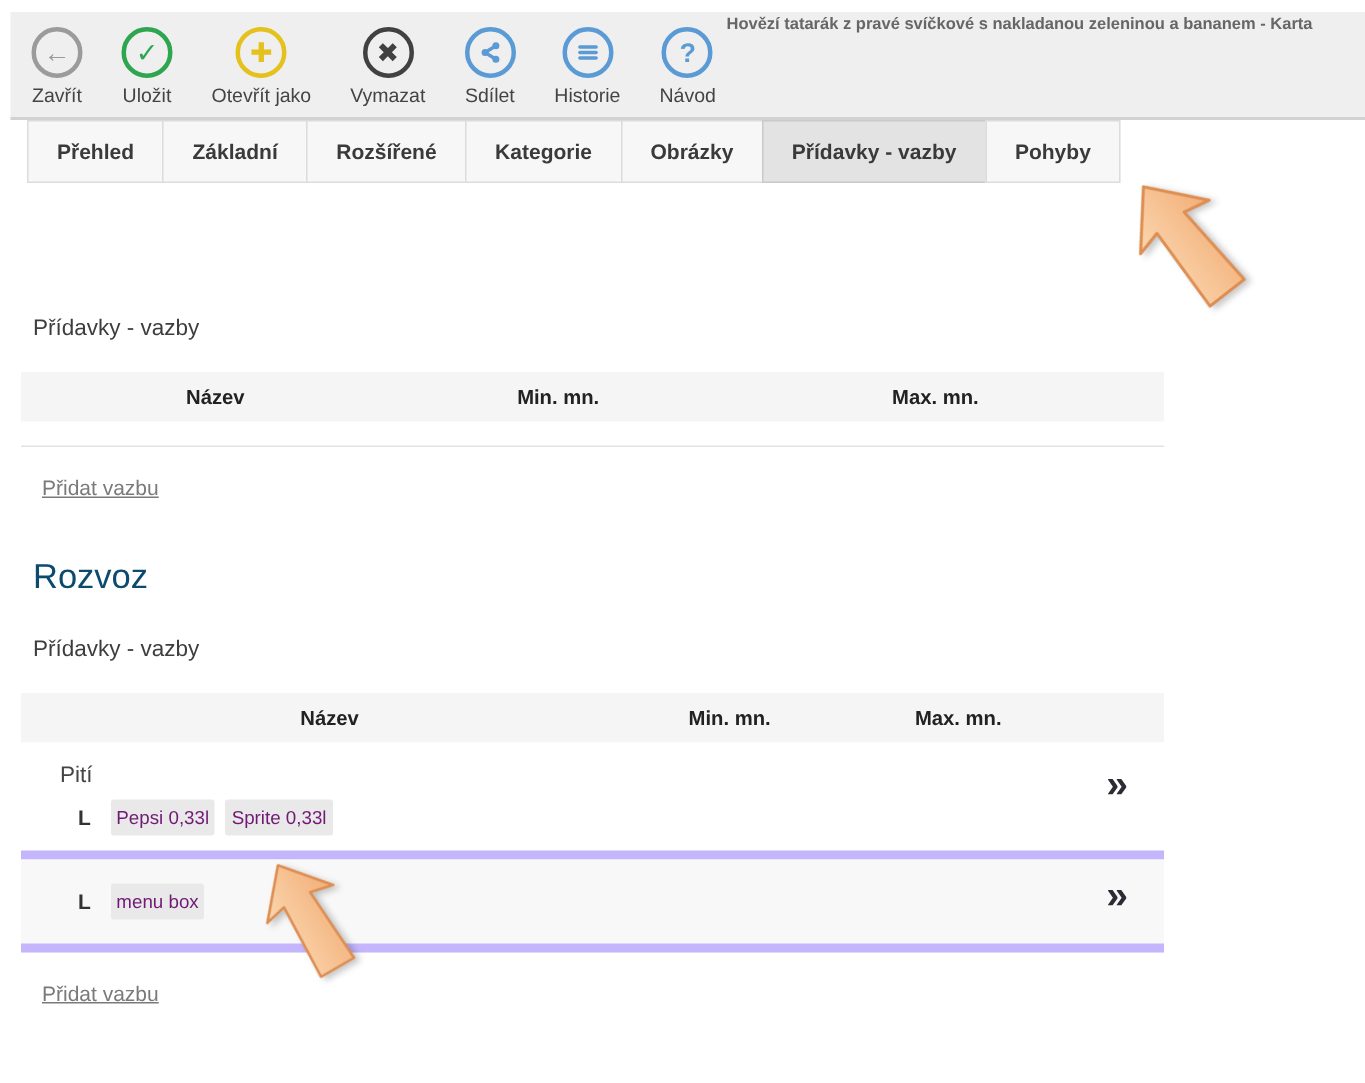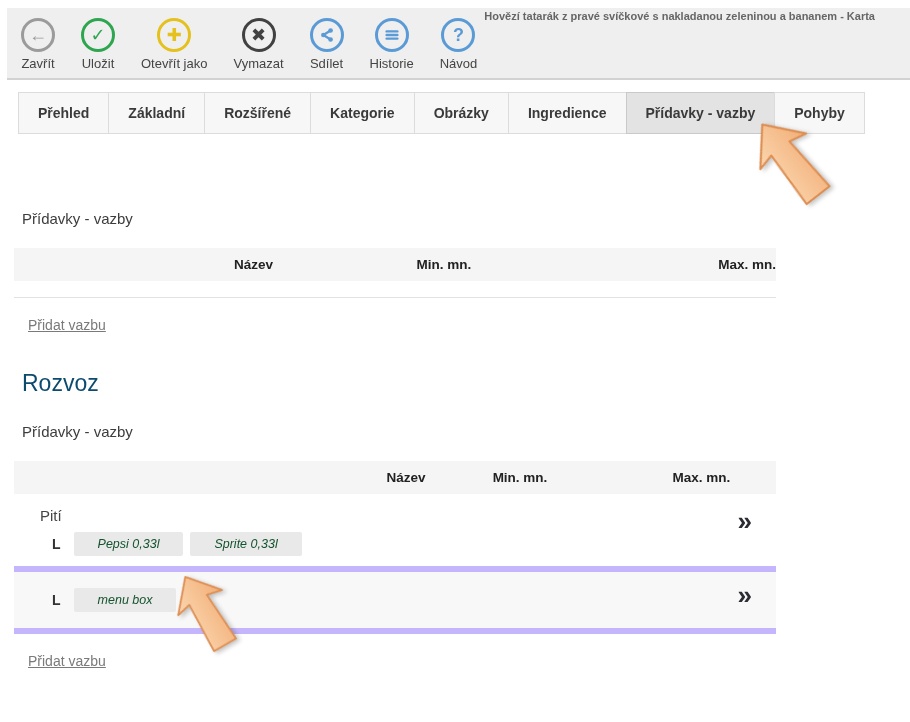--- a/index.html
+++ b/index.html
@@ -16,47 +16,47 @@
                font-weight:bold;font-size:18px;line-height:1;}
   .tool-label{margin-top:4px;font-size:13px;color:#444;}
   .c-gray{border-color:#9b9b9b;color:#9b9b9b;}
   .c-green{border-color:#2ea64f;color:#2ea64f;}
   .c-yellow{border-color:#e4c11d;color:#e4c11d;}
   .c-dark{border-color:#414141;color:#414141;}
   .c-blue{border-color:#5b9bd5;color:#5b9bd5;}
   .window-title{position:absolute;top:10px;right:35px;font-size:11px;font-weight:bold;color:#666;}
 
   
-  .tabs{position:absolute;left:18px;top:92px;width:860px;display:flex;flex-wrap:wrap;}
+  .tabs{position:absolute;left:18px;top:80px;width:860px;display:flex;flex-wrap:wrap;}
   .tab{background:#f7f7f7;border:1px solid #dcdcdc;padding:12px 19px;margin:0 0 5px -1px;
        font-size:14px;font-weight:bold;color:#3a3a3a;cursor:pointer;white-space:nowrap;}
   .tab:first-child{margin-left:0;}
   .tab.active{background:#e3e3e3;border-color:#c9c9c9;}
 
   
   .content{position:absolute;left:14px;top:196px;width:762px;}
   .sec-heading{margin:14px 0 0 8px;font-size:15px;color:#3d3d3d;}
   .big-heading{margin:36px 0 0 8px;font-size:23px;color:#0c4a6e;}
   .table-head{margin-top:21px;background:#f5f5f6;height:33px;display:grid;align-items:center;}
   .t1{grid-template-columns:34% 26% 40%;}
   .t2{grid-template-columns:54% 16% 24% 6%;}
-  .th{font-size:13.5px;font-weight:bold;color:#222;text-align:right;}
+  .th{font-size:13.5px;font-weight:bold;color:#222;text-align:center;}
   .empty-body{height:16px;border-bottom:1px solid #e2e2e2;}
   .add-link{display:inline-block;margin:19px 0 0 14px;font-size:14px;color:#7a7a7a;
             text-decoration:underline;cursor:pointer;}
 
   .t-row{position:relative;border-bottom:6px solid #c4b5fd;}
   .row-white{background:#fff;min-height:72px;}
   .row-gray{background:#f8f8f8;min-height:56px;display:flex;align-items:center;}
   .group-label{padding:13px 0 0 26px;font-size:15px;color:#444;}
   .branch-line{display:flex;align-items:center;margin:8px 0 10px 38px;}
   .row-gray .branch-line{margin:0 0 0 38px;}
   .branch-glyph{font-size:14px;font-weight:bold;color:#333;margin-right:13px;}
-  .tag{background:#e9e9e9;color:#14532d;font-size:12.5px;padding:5px 24px;border-radius:2px;
-       margin-right:7px;white-space:nowrap;font-style:italic;}
+  .tag{background:#e9e9e9;color:#701a75;font-size:12.5px;padding:5px 4px;border-radius:2px;
+       margin-right:7px;white-space:nowrap;}
   .expander{position:absolute;right:24px;top:14px;font-size:26px;font-weight:bold;
             color:#2c2c34;line-height:1;cursor:pointer;}
   .row-gray .expander{top:10px;}
 
   
   .arrow{position:absolute;filter:drop-shadow(2px 3px 2px rgba(0,0,0,0.22));pointer-events:none;}
   .arrow-tab{left:758px;top:112px;width:64px;height:96px;transform:rotate(-38deg);}
   .arrow-tags{left:177px;top:567px;width:56px;height:88px;transform:rotate(-30deg);}
 
   svg .ico-stroke{stroke:#5b9bd5;fill:none;stroke-width:2.6;stroke-linecap:round;}
@@ -110,21 +110,20 @@
   </div>
 </div>
 <div class="window-title">Hovězí tatarák z pravé svíčkové s nakladanou zeleninou a bananem - Karta</div>
 
 <div class="tabs">
   <div class="tab">Přehled</div>
   <div class="tab">Základní</div>
   <div class="tab">Rozšířené</div>
   <div class="tab">Kategorie</div>
   <div class="tab">Obrázky</div>
-  <div class="tab">Ingredience</div>
   <div class="tab active">Přídavky - vazby</div>
   <div class="tab">Pohyby</div>
 </div>
 
 <div class="content">
 
   
   <div class="sec-heading">Přídavky - vazby</div>
   <div class="table-head t1">
     <div class="th">Název</div>

